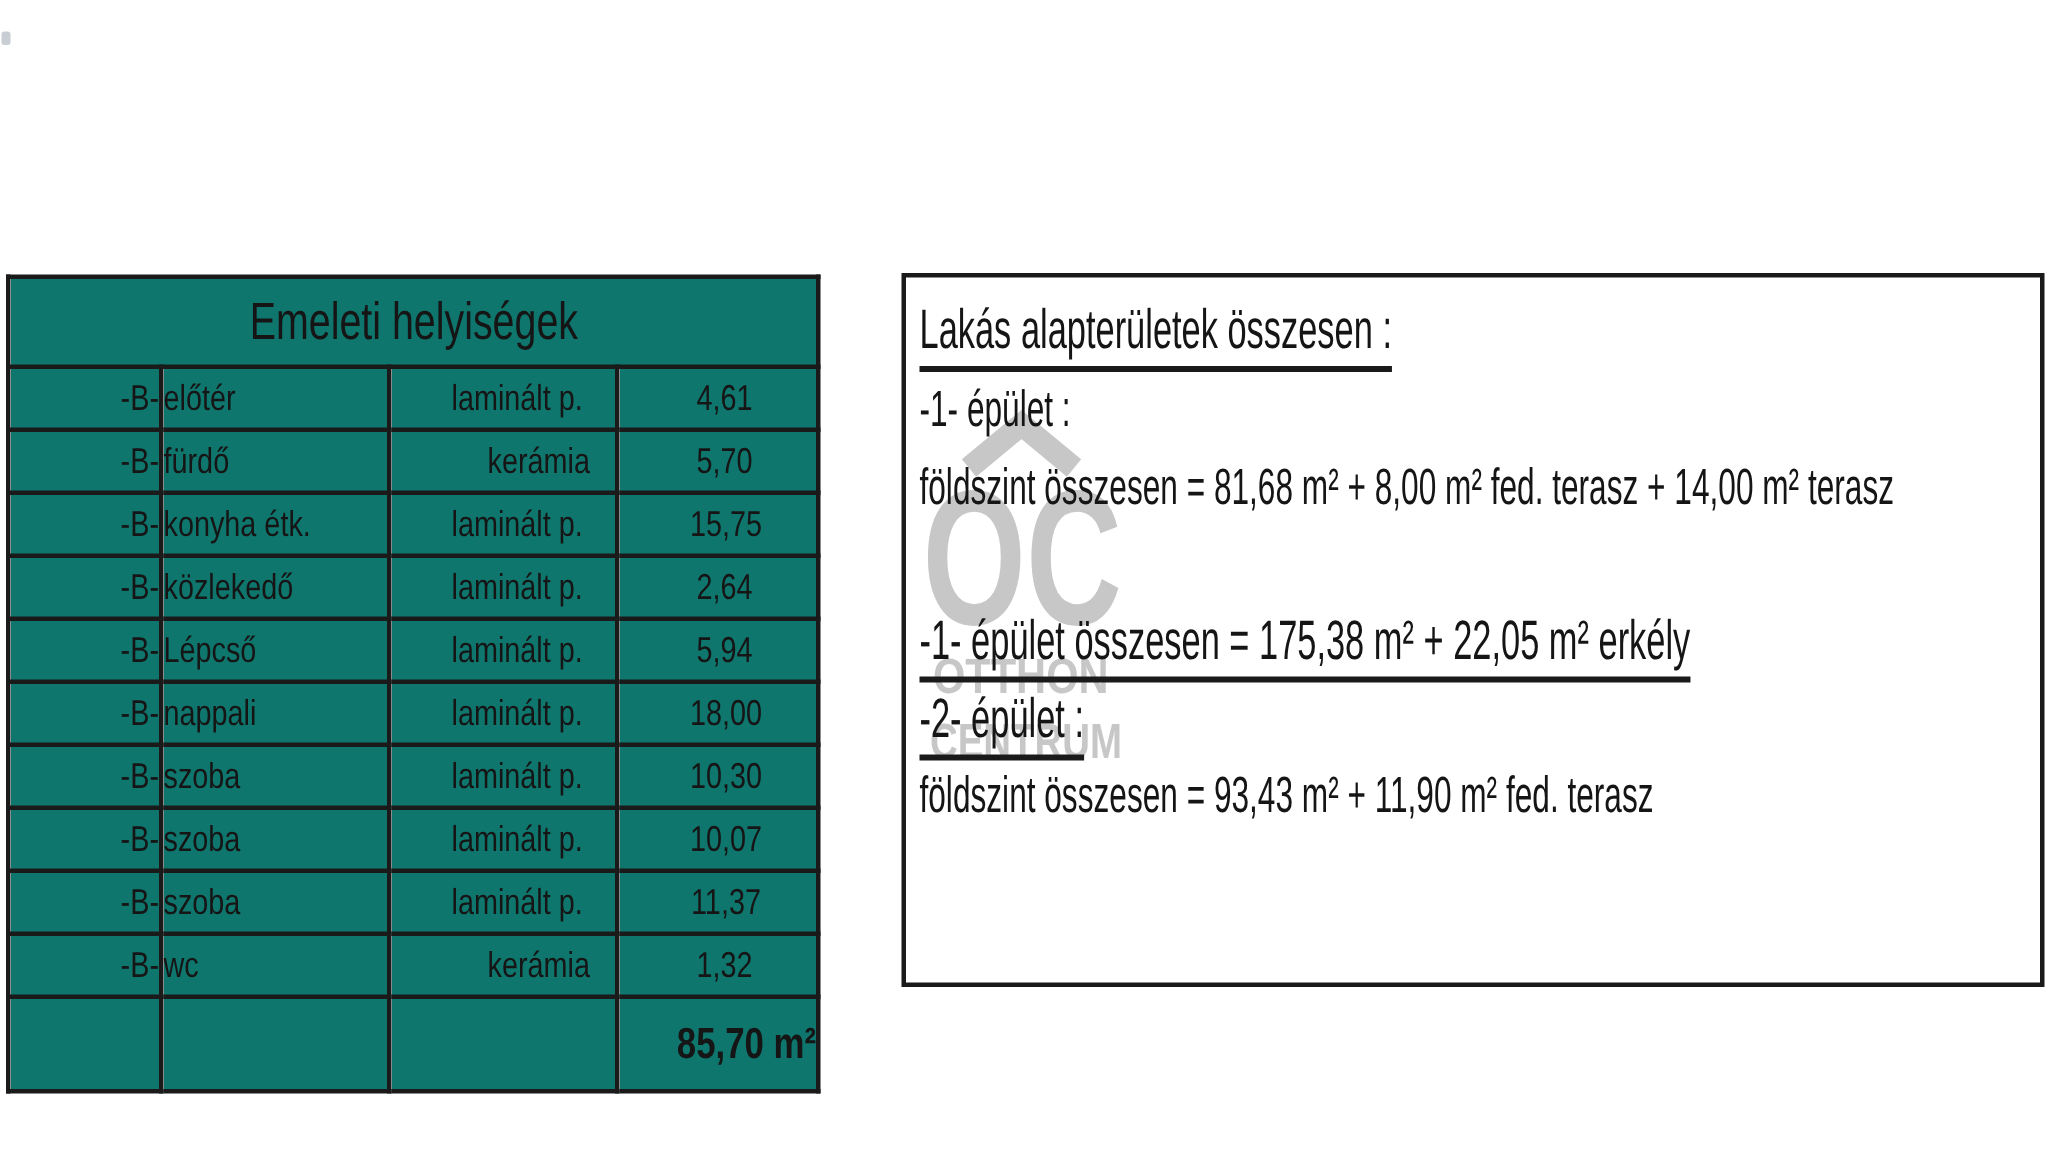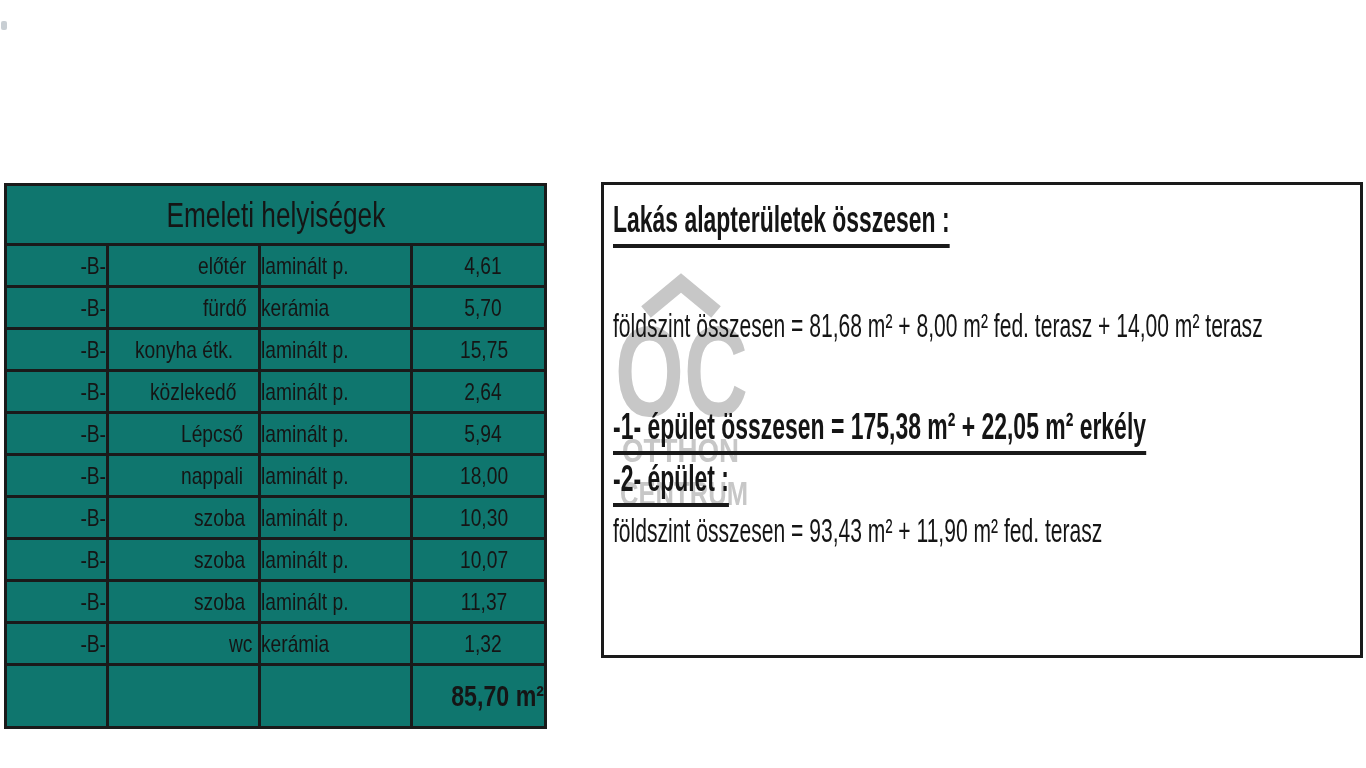--- a/index.html
+++ b/index.html
@@ -49,22 +49,22 @@
   tr.hdr td {
     height: 57px;
     text-align: center;
     font-size: 35px;
     font-weight: 400;
   }
   tr.data td { height: 39px; font-size: 24px; }
   tr.tot  td { height: 60px; }
 
   td.mark  { text-align: right; padding-right: 7px; }
-  td.room  { text-align: right;  padding-left: 9px; }
-  td.floor { text-align: left;  padding-left: 9px; }
+  td.room  { text-align: left;  padding-left: 9px; }
+  td.floor { text-align: right;  padding-left: 9px; }
   td.num   { text-align: center; padding-right: 11px; }
   td.total-cell {
     text-align: right;
     padding-right: 11px;
     font-size: 29px;
     font-weight: 700;
   }
 
   
   .cx  { display: inline-block; transform: scaleX(0.80); }
@@ -104,21 +104,21 @@
     white-space: nowrap;
     line-height: 1.15;
   }
   .sline .in {
     display: inline-block;
     transform: scaleX(0.62);
     transform-origin: 0 50%;
     white-space: nowrap;
   }
   .reg { font-size: 34px; font-weight: 400; }
-  .bld { font-size: 37px; font-weight: 700; }
+  .bld { font-size: 37px; font-weight: 400; }
   .ul .in {
     border-bottom: 4px solid #1a1a1a;
     padding-bottom: 2px;
   }
   .t-title { top: 14px;  }
   .t-l0 { top: 69px;  }
   .t-l1 { top: 121px; }
   .t-l2 { top: 172px; }
   .t-l3 { top: 221px; }
   .t-l4 { top: 273px; }
@@ -214,17 +214,18 @@
       <td class="room"></td>
       <td class="floor"></td>
       <td class="total-cell"><span class="cx">85,70 m²</span></td>
     </tr>
   </tbody>
     </table>
 </div>
 
 <div class="summary-box">
   <div class="sline bld ul t-title"><span class="in">Lakás alapterületek összesen :</span></div>
+  <div class="sline reg t-l0"><span class="in">-1- épület :</span></div>
   <div class="sline reg t-l1"><span class="in">földszint összesen = 81,68 m² + 8,00 m² fed. terasz + 14,00 m² terasz</span></div>
   <div class="sline bld ul t-l3"><span class="in">-1- épület összesen = 175,38 m² + 22,05 m² erkély</span></div>
   <div class="sline bld ul t-l4"><span class="in">-2- épület :</span></div>
   <div class="sline reg t-l5"><span class="in">földszint összesen = 93,43 m² + 11,90 m² fed. terasz</span></div>
 </div>
 
 </body></html>

